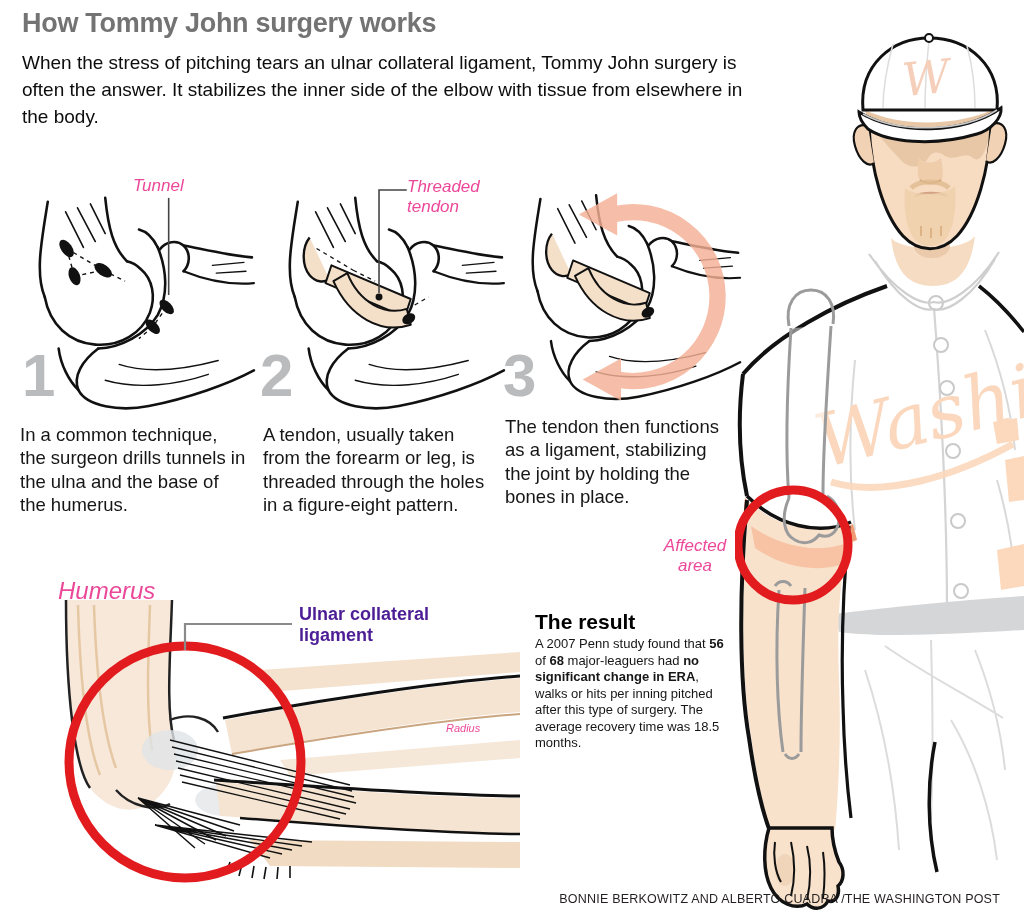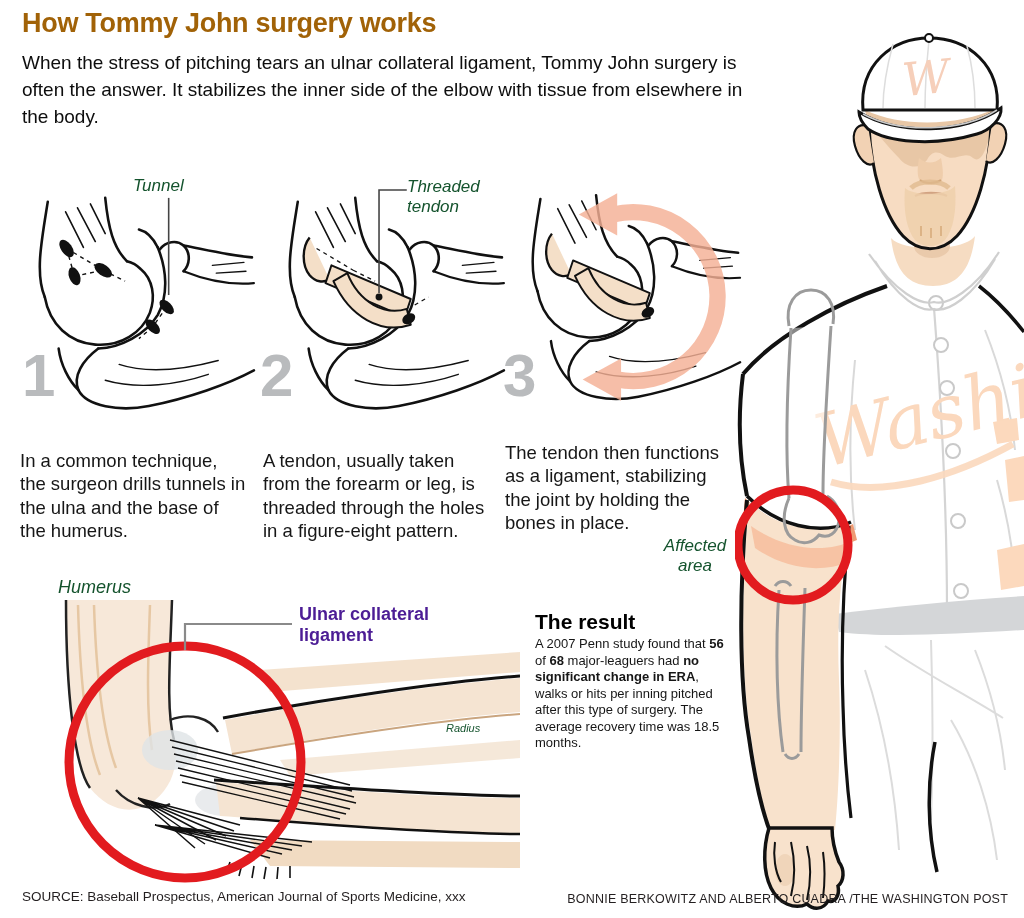--- a/index.html
+++ b/index.html
@@ -1,23 +1,23 @@
 <!DOCTYPE html>
 <html><head>
 <meta charset="utf-8">
 <style>
   html,body{margin:0;padding:0;background:#fff;}
   #stage{position:relative;width:1024px;height:918px;background:#fff;overflow:hidden;
          font-family:"Liberation Sans",sans-serif;color:#111;}
   .abs{position:absolute;}
-  .title{font-size:27px;font-weight:bold;letter-spacing:-0.3px;color:#a16207;}
+  .title{font-size:27px;font-weight:bold;letter-spacing:-0.3px;color:#737373;}
   .intro{font-size:19px;line-height:1.42;width:724px;color:#0d0d0d;}
   .numeral{font-size:60px;font-weight:bold;color:#b9bbbd;line-height:1;}
-  .steptext{font-size:18.5px;line-height:1.27;color:#161616;margin-top:26px;}
-  .figlabel{font-size:17px;font-style:italic;color:#14532d;}
+  .steptext{font-size:18.5px;line-height:1.27;color:#161616;}
+  .figlabel{font-size:17px;font-style:italic;color:#ec4899;}
   .boldlabel{font-size:18px;font-weight:bold;line-height:1.15;color:#4c1d95;}
   .result-h{font-size:21px;font-weight:bold;color:#000;margin:0 0 2px 0;}
   .result-p{font-size:13px;line-height:1.27;color:#161616;margin:0;}
   .result-p .b{font-weight:bold;}
   .src{font-size:13.5px;color:#231f20;}
   .credit{font-size:12.5px;color:#231f20;letter-spacing:0.2px;}
   svg{display:block;}
 </style>
 </head>
 <body>
@@ -115,21 +115,21 @@
   <div class="abs numeral" style="left:503px;top:346px;">3</div>
 
   <div class="abs figlabel" style="left:133px;top:176px;">Tunnel</div>
   <div class="abs figlabel" style="left:407px;top:177px;width:92px;">Threaded tendon</div>
   <div class="abs figlabel" style="left:655px;top:536px;width:80px;text-align:center;">Affected area</div>
 
   <div class="abs steptext" style="left:20px;top:423px;width:226px;">In a common technique, the surgeon drills tunnels in the ulna and the base of the humerus.</div>
   <div class="abs steptext" style="left:505px;top:415px;width:222px;">The tendon then functions as a ligament, stabilizing the joint by holding the bones in place.</div>
   <div class="abs steptext" style="left:263px;top:423px;width:232px;">A tendon, usually taken from the forearm or leg, is threaded through the holes in a figure-eight pattern.</div>
 
-  <div class="abs figlabel" style="left:58px;top:577px;font-size:18px;">Humerus</div>
+  <div class="abs figlabel" style="left:58px;top:577px;font-size:24px;">Humerus</div>
   <div class="abs boldlabel" style="left:299px;top:604px;width:170px;">Ulnar collateral ligament</div>
   <div class="abs figlabel" style="left:446px;top:722px;font-size:11px;">Radius</div>
   <div class="abs figlabel" style="left:452px;top:817px;font-size:17.5px;">Ulna</div>
 
   <svg class="abs" style="left:20px;top:600px;" width="500" height="288" viewBox="0 0 500 288">
 
     <g>
       <path d="M46,0 L152,0 C150,60 146,110 154,140 C160,168 150,190 130,204 C108,216 86,208 70,188 C54,166 46,90 46,0 Z" fill="#f7e8d9"></path>
       <path d="M58,5 C60,80 66,140 80,175 M74,5 C76,70 82,130 96,168 M130,5 C128,60 126,110 132,150" stroke="#e6c7a3" stroke-width="2.5" fill="none"></path>
       <path d="M46,0 C46,90 54,166 70,188" stroke="#222" stroke-width="2.5" fill="none"></path>
@@ -252,16 +252,15 @@
       <circle cx="58" cy="515" r="55" stroke="#e21b1f" stroke-width="9" fill="none"></circle>
       <g>
         <path d="M34,798 C28,818 28,842 36,858 C44,874 60,880 72,874 C78,880 88,880 93,871 C100,873 105,866 103,856 C109,851 110,840 104,832 C100,822 97,810 97,798 Z" fill="#f8e2cc" stroke="#111" stroke-width="3.5"></path>
         <ellipse cx="50" cy="840" rx="10" ry="16" fill="#ecd0b2" opacity="0.7"></ellipse>
         <path d="M56,866 C60,850 60,830 56,812 M72,870 C76,852 76,832 72,816 M88,868 C90,852 90,836 88,822" stroke="#111" stroke-width="2" fill="none"></path>
         <path d="M40,812 C38,826 40,842 46,852" stroke="#111" stroke-width="2" fill="none"></path>
       </g>
     </g>
   </svg>
 
-  <div class="abs src" style="left:22px;top:889px;">SOURCE: Baseball Prospectus, American Journal of Sports Medicine, xxx</div>
-  <div class="abs credit" style="right:16px;top:892px;margin-left:22px;">BONNIE BERKOWITZ AND ALBERTO CUADRA /THE WASHINGTON POST</div>
+  <div class="abs credit" style="right:24px;top:892px;margin-left:22px;">BONNIE BERKOWITZ AND ALBERTO CUADRA /THE WASHINGTON POST</div>
 
 </div>
 
 </body></html>

